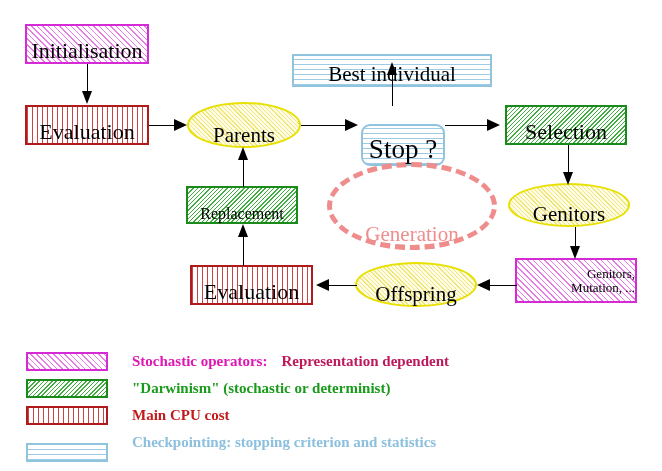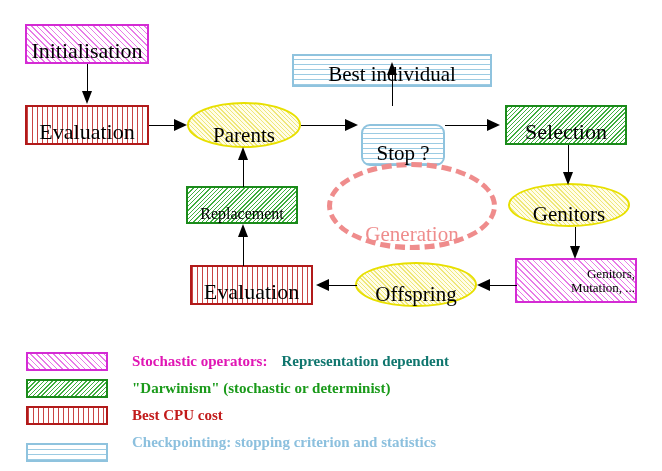--- a/index.html
+++ b/index.html
@@ -135,21 +135,21 @@
     flex: none;
   }
   .legend-text {
     margin-left: 24px;
     font-size: 15px;
     font-family: "Liberation Serif", "DejaVu Serif", serif;
     font-weight: bold;
     white-space: nowrap;
   }
   .lg-magenta { color: #e016b4; }
-  .lg-gold    { color: #0f766e; margin-left: 14px; }
+  .lg-gold    { color: #be185d; margin-left: 14px; }
   .lg-green   { color: #1a9a1a; }
   .lg-red     { color: #c21b1b; }
   .lg-blue    { color: #8cc0de; }
 </style>
 </head>
 <body>
 
 <div id="canvas">
 
   <div class="node fill-magenta" style="left:25px; top:24px; width:124px; height:40px; font-size:22px;">
@@ -161,21 +161,21 @@
   </div>
 
   <div class="node fill-yellow ellipse" style="left:187px; top:102px; width:114px; height:46px; font-size:21px;">
     <span class="lbl">Parents</span>
   </div>
 
   <div class="node fill-blue" style="left:292px; top:34px; width:200px; height:33px; font-size:21px;">
     <span class="lbl">Best individual</span>
   </div>
 
-  <div class="node fill-blue rounded" style="left:361px; top:104px; width:84px; height:42px; font-size:21px;">
+  <div class="node fill-blue rounded" style="left:361px; top:104px; width:84px; height:42px; font-size:27px;">
     <span class="lbl">Stop ?</span>
   </div>
 
   <div class="node fill-green" style="left:505px; top:105px; width:122px; height:40px; font-size:22px;">
     <span class="lbl">Selection</span>
   </div>
 
   <div class="node fill-green" style="left:186px; top:186px; width:112px; height:38px; font-size:16px;">
     <span class="lbl">Replacement</span>
   </div>
@@ -242,21 +242,21 @@
       <div class="legend-text lg-gold">Representation dependent</div>
     </div>
 
     <div class="legend-row" style="top:35px;">
       <div class="swatch fill-green"></div>
       <div class="legend-text lg-green">"Darwinism" (stochastic or determinist)</div>
     </div>
 
     <div class="legend-row" style="top:62px;">
       <div class="swatch fill-red"></div>
-      <div class="legend-text lg-red">Best CPU cost</div>
+      <div class="legend-text lg-red">Main CPU cost</div>
     </div>
 
     <div class="legend-row" style="top:89px;">
       <div class="swatch fill-blue"></div>
       <div class="legend-text lg-blue">Checkpointing: stopping criterion and statistics</div>
     </div>
 
   </div>
 
 </div>

